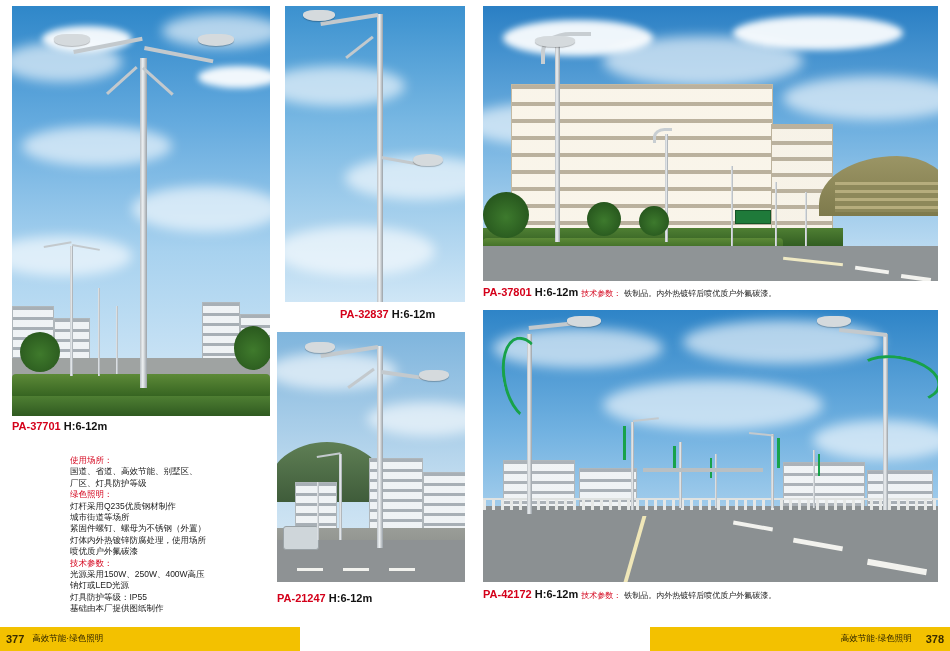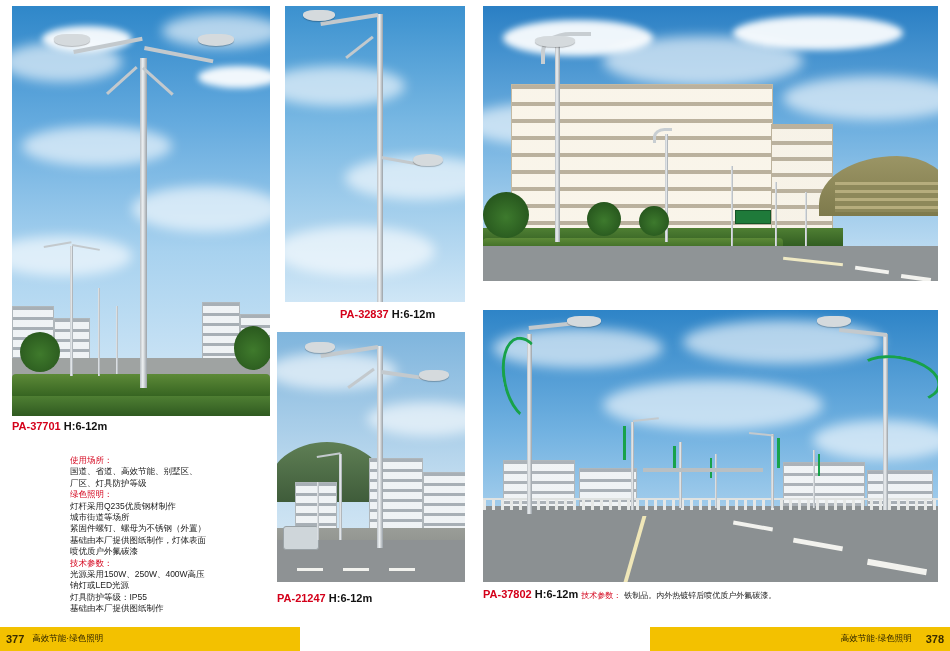--- a/index.html
+++ b/index.html
@@ -233,21 +233,21 @@
   </div>
 
   <div class="specs">
     <div class="hd">使用场所：</div>
     <div>国道、省道、高效节能、别墅区、</div>
     <div>厂区、灯具防护等级</div>
     <div class="hd">绿色照明：</div>
     <div>灯杆采用Q235优质钢材制作</div>
     <div>城市街道等场所</div>
     <div>紧固件螺钉、螺母为不锈钢（外置）</div>
-    <div>基础由本厂提供图纸制作，灯体表面</div>
+    <div>灯体内外热镀锌防腐处理，使用场所</div>
     <div>喷优质户外氟碳漆</div>
     <div class="hd">技术参数：</div>
     <div>光源采用150W、250W、400W高压</div>
     <div>钠灯或LED光源</div>
     <div>灯具防护等级：IP55</div>
     <div>基础由本厂提供图纸制作</div>
   </div>
 
   <div class="photo" style="left:285px; top:6px; width:180px; height:296px;">
     <div class="sky" style="background:linear-gradient(#3b91cf 0%, #79b8e3 40%, #cfe6f6 100%);"></div>
@@ -344,20 +344,26 @@
     <div class="pole" style="left:248px; top:160px; width:2px; height:80px;"></div>
     <div class="pole" style="left:292px; top:176px; width:2px; height:64px;"></div>
     <div class="pole" style="left:322px; top:186px; width:2px; height:54px;"></div>
 
     <div style="position:absolute; left:252px; top:204px; width:34px; height:12px; background:#1f7a3a; border:1px solid #145527;"></div>
 
     <div style="position:absolute; left:0px; top:186px; width:46px; height:46px; background:radial-gradient(circle at 50% 55%, #3d7a2d, #1f4a18); border-radius:50%;"></div>
     <div style="position:absolute; left:104px; top:196px; width:34px; height:34px; background:radial-gradient(circle at 50% 55%, #3d7a2d, #1f4a18); border-radius:50%;"></div>
     <div style="position:absolute; left:156px; top:200px; width:30px; height:30px; background:radial-gradient(circle at 50% 55%, #3d7a2d, #1f4a18); border-radius:50%;"></div>
   </div>
+  <div class="caption" style="left:483px; top:286px;">
+    <span class="code">PA-37801</span>
+    <span class="hcode">H:6-12m</span>
+    <span class="tech-label">技术参数：</span>
+    <span class="tech-text">铁制品。内外热镀锌后喷优质户外氟碳漆。</span>
+  </div>
 
   <div class="photo" style="left:483px; top:310px; width:455px; height:272px;">
     <div class="sky" style="background:linear-gradient(#2e84c7 0%, #72b2e1 45%, #d2e7f6 100%);"></div>
     <div class="cloud soft" style="left:10px; top:18px; width:170px; height:40px;"></div>
     <div class="cloud soft" style="left:200px; top:10px; width:200px; height:44px;"></div>
     <div class="cloud soft" style="left:120px; top:70px; width:220px; height:50px;"></div>
     <div class="cloud soft" style="left:330px; top:110px; width:140px; height:40px;"></div>
 
     <div class="building" style="left:20px; top:150px; width:70px; height:46px; background:#d6dadd;">
         <div class="bldg-rows"></div>
@@ -403,21 +409,21 @@
     <div class="pole" style="left:288px; top:124px; width:3px; height:74px;"></div>
     <div class="arm" style="left:266px; top:122px; width:24px; height:2px; transform:rotate(6deg);"></div>
     <div class="green-bar" style="left:294px; top:128px; width:3px; height:30px;"></div>
 
     <div class="pole" style="left:330px; top:140px; width:2px; height:58px;"></div>
     <div class="green-bar" style="left:335px; top:144px; width:2px; height:22px;"></div>
 
     <div style="position:absolute; left:160px; top:158px; width:120px; height:4px; background:#b9bfc2;"></div>
   </div>
   <div class="caption" style="left:483px; top:588px;">
-    <span class="code">PA-37802</span>
+    <span class="code">PA-42172</span>
     <span class="hcode">H:6-12m</span>
     <span class="tech-label">技术参数：</span>
     <span class="tech-text">铁制品。内外热镀锌后喷优质户外氟碳漆。</span>
   </div>
 
   <div class="footer-bar footer-left">
     <span class="folio">377</span>
     <span class="footer-text left">高效节能·绿色照明</span>
   </div>
   <div class="footer-bar footer-right">

